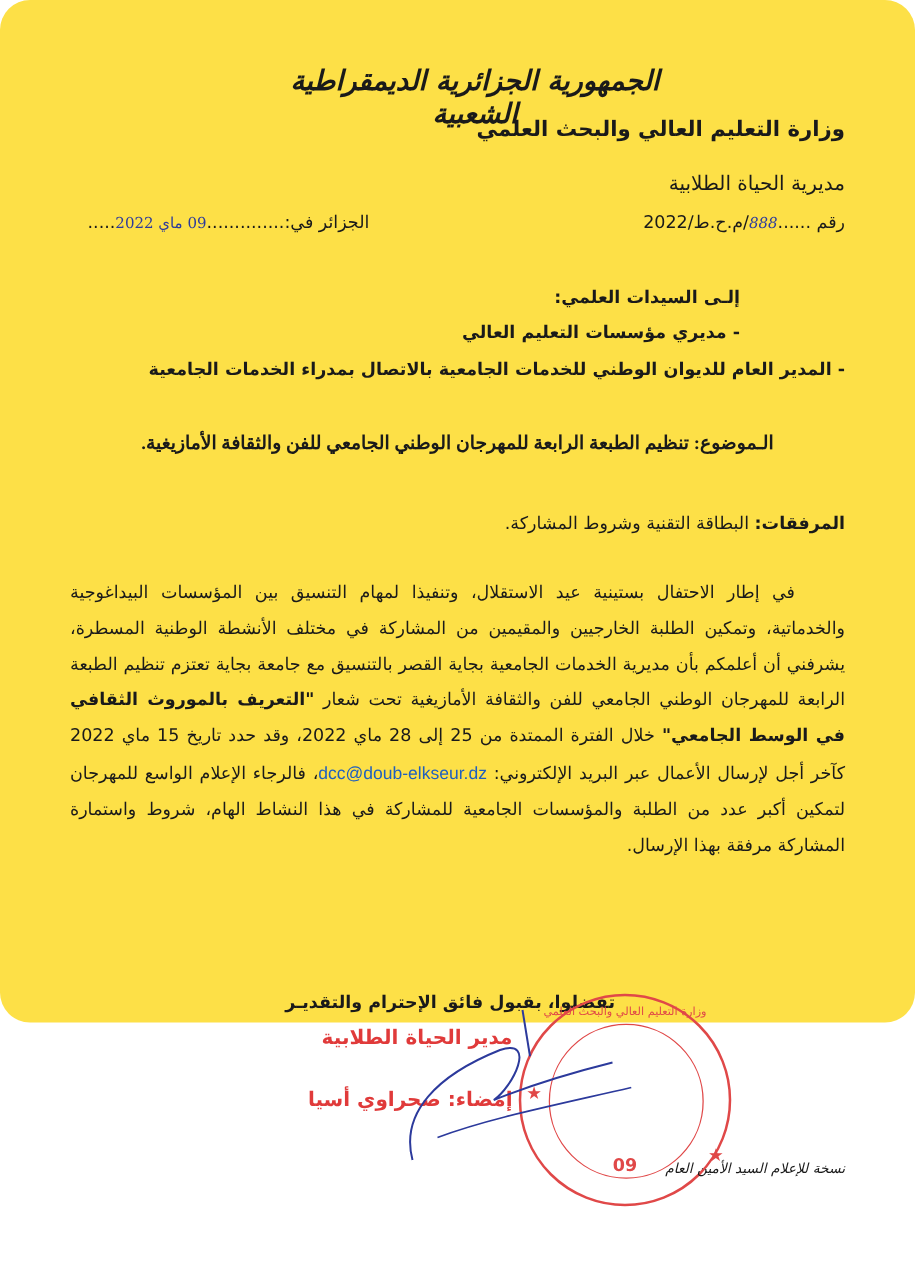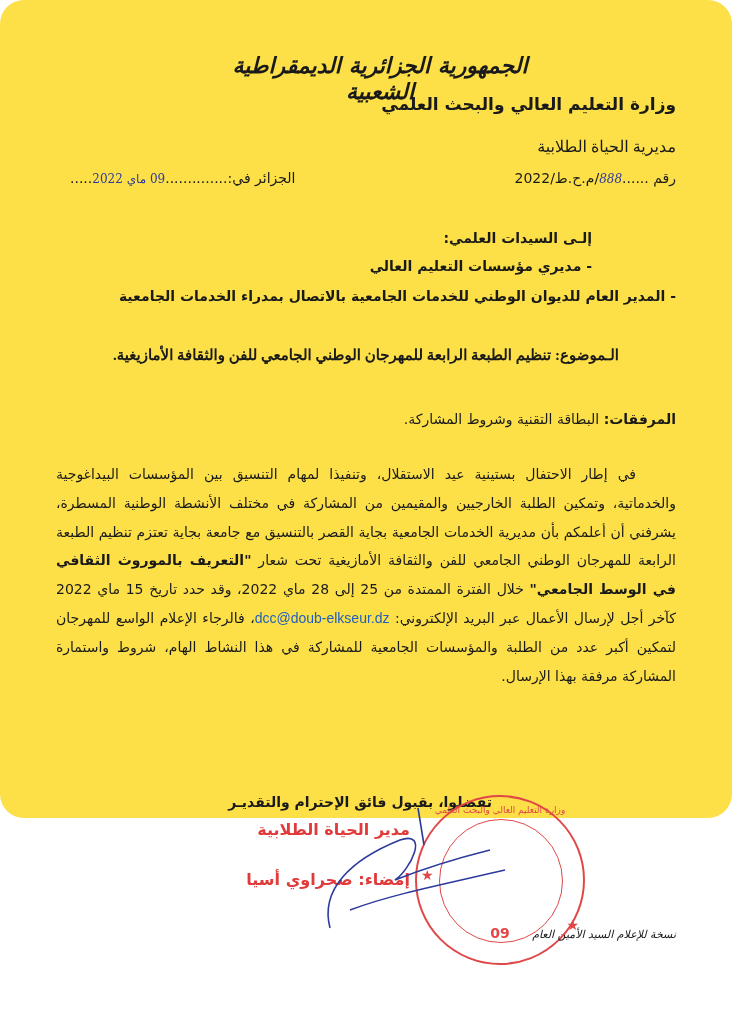--- a/index.html
+++ b/index.html
@@ -5,21 +5,21 @@
   html, body { margin: 0; padding: 0; background: #ffffff; }
   body { width: 732px; height: 1024px; position: relative; overflow: hidden;
          font-family: "DejaVu Sans", sans-serif; color: #1a1a1a; }
   .page { position: absolute; left: 0; top: 0; width: 732px; height: 818px; background: #fde047; border-radius: 24px; }
   .rtl { direction: rtl; unicode-bidi: embed; }
   .abs { position: absolute; }
 
   .republic { top: 52px; left: 230px; width: 300px; text-align: center;
               font-family: "DejaVu Serif", serif; font-size: 22px; font-style: italic; font-weight: bold; }
   .ministry { top: 94px; right: 56px; font-size: 17px; font-weight: bold; }
-  .directorate { top: 137px; right: 56px; font-size: 16px; font-family: Liberation Serif, serif; }
+  .directorate { top: 137px; right: 56px; font-size: 16px; }
   .refline { top: 170px; right: 56px; font-size: 14px; }
   .ref-num { color: #2c3a9c; font-style: italic; font-family: "DejaVu Serif", serif; font-size: 12px; letter-spacing: 1px; }
   .dateline { top: 170px; left: 70px; font-size: 14px; }
   .hand { color: #2c3a9c; font-family: "DejaVu Serif", serif; font-size: 12px; }
 
   .addressee { right: 140px; font-size: 14px; font-weight: bold; }
   .a0 { top: 230px; } .a1 { top: 258px; } .a2 { top: 288px; right: 56px; }
 
   .subject { top: 340px; right: 56px; width: 620px; font-size: 15px; font-weight: bold; line-height: 30px; text-align: center; font-family: Liberation Serif, serif; }
   .attach { top: 411px; right: 56px; font-size: 14px; }

